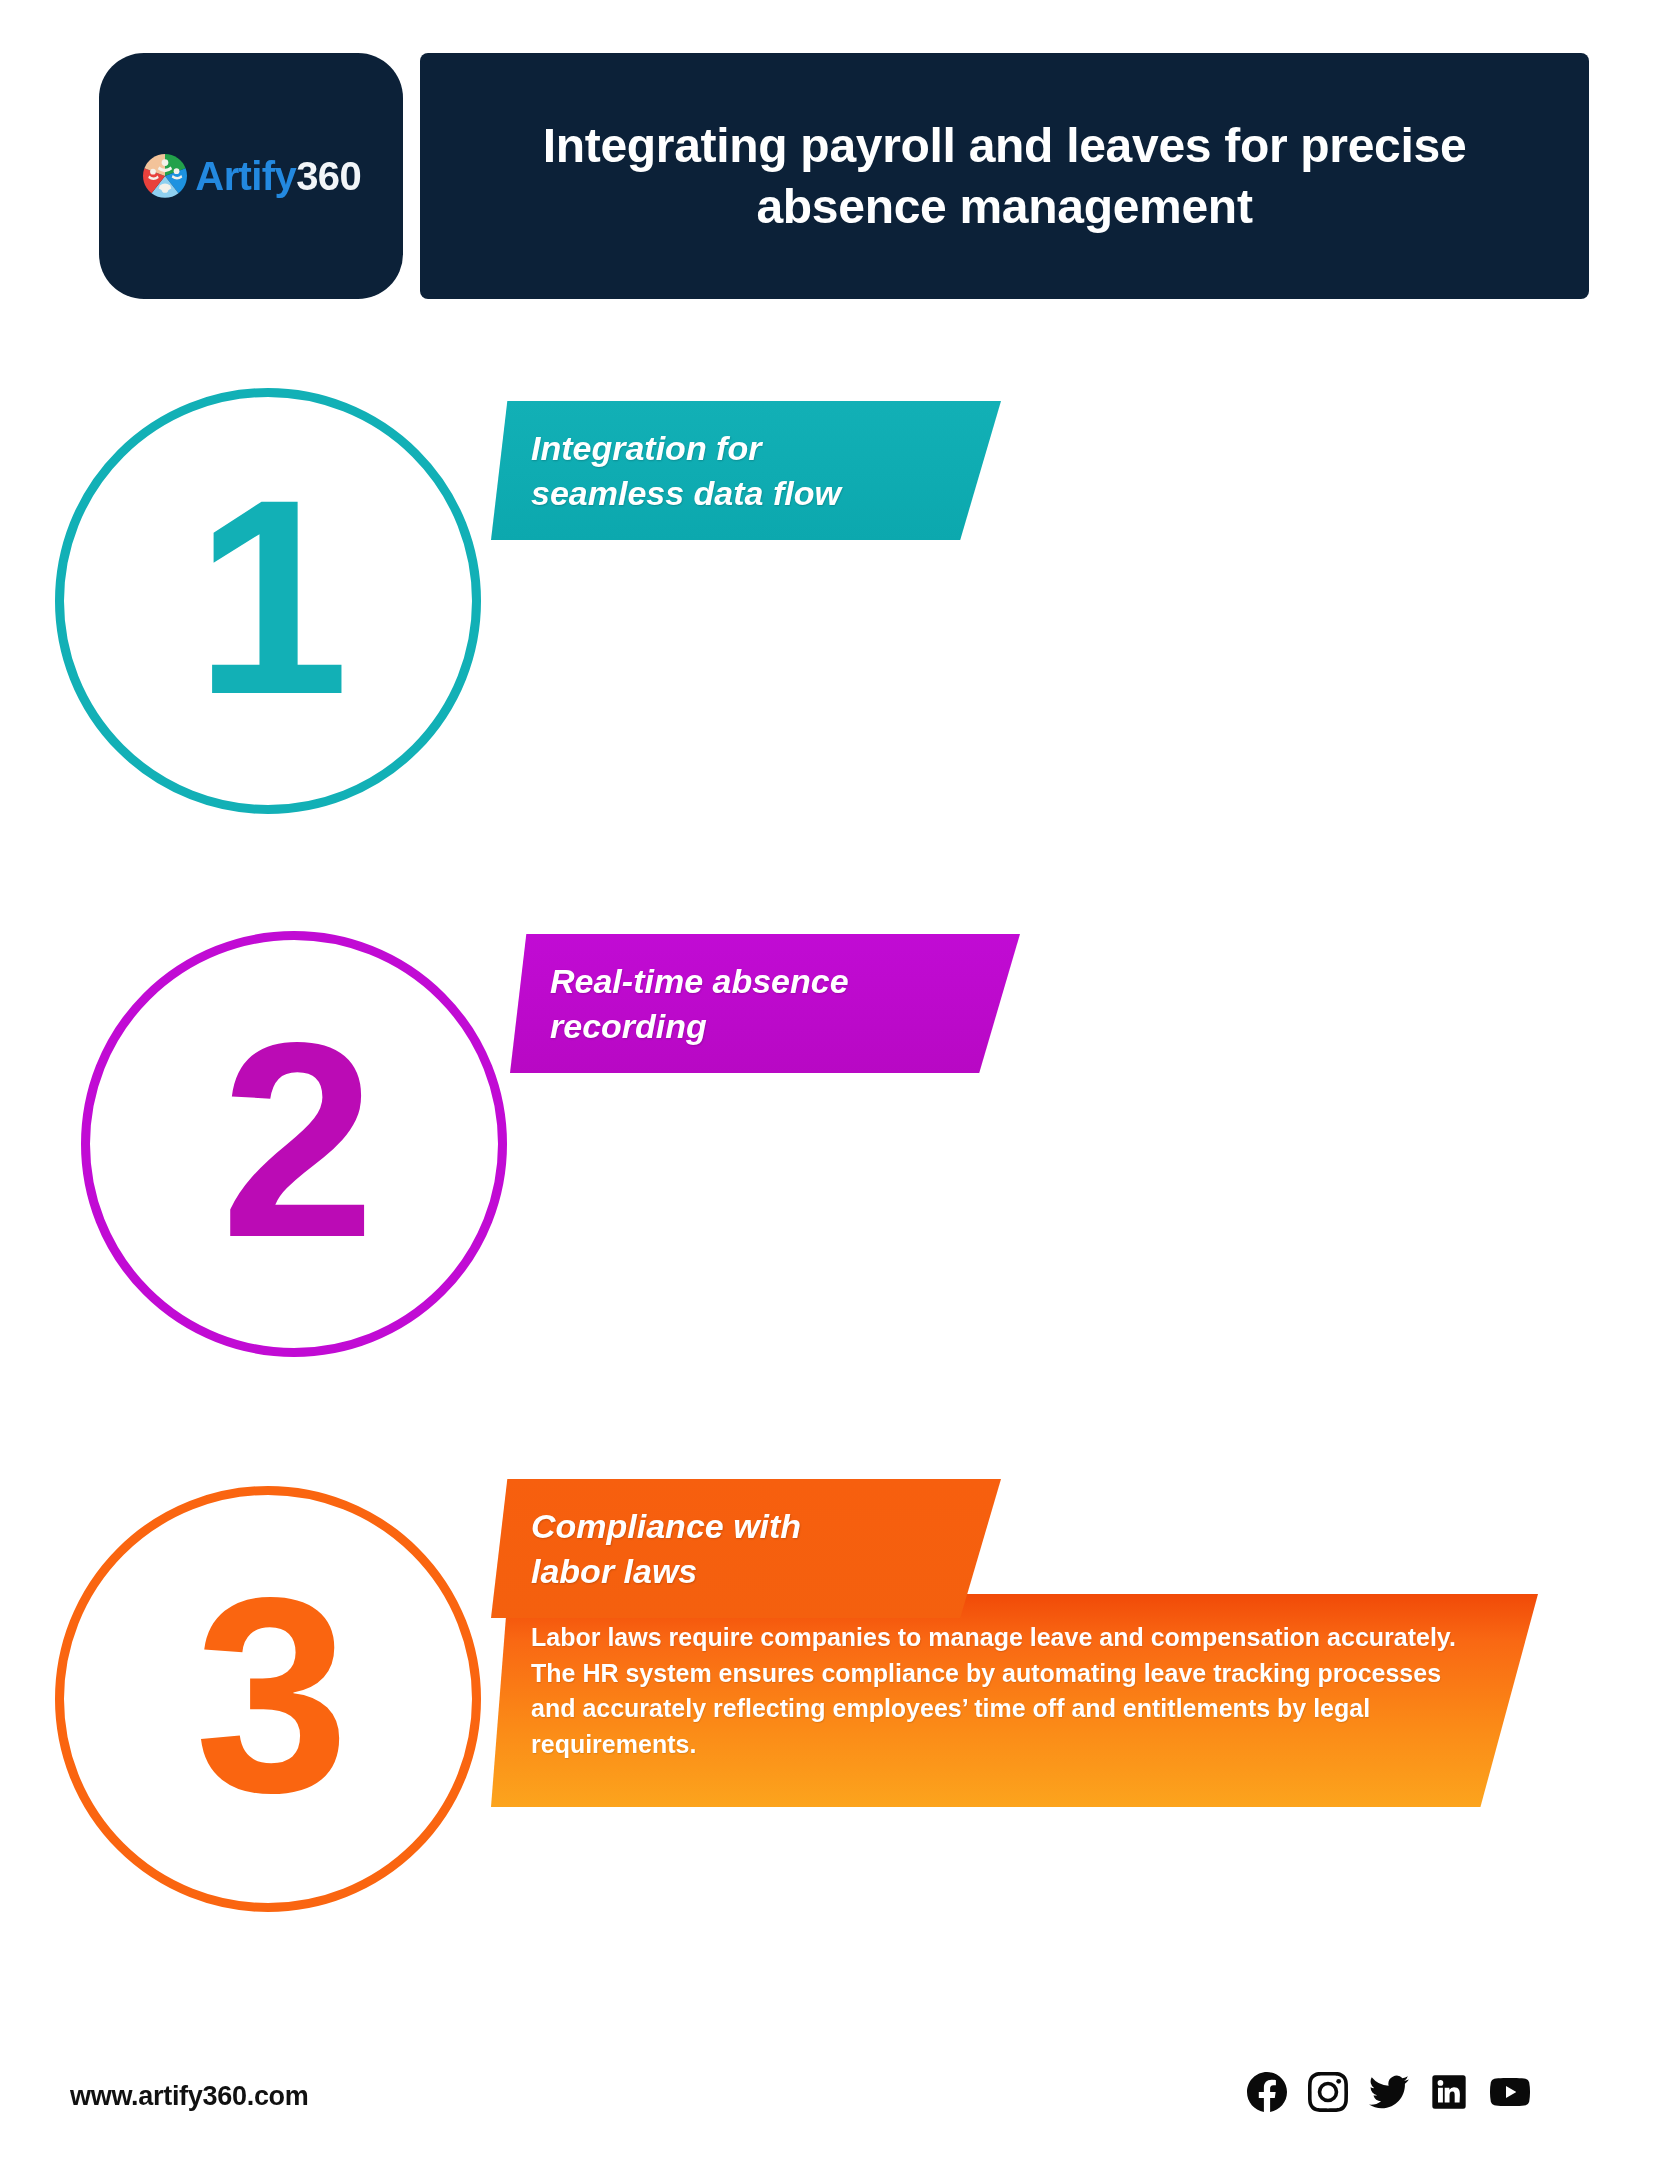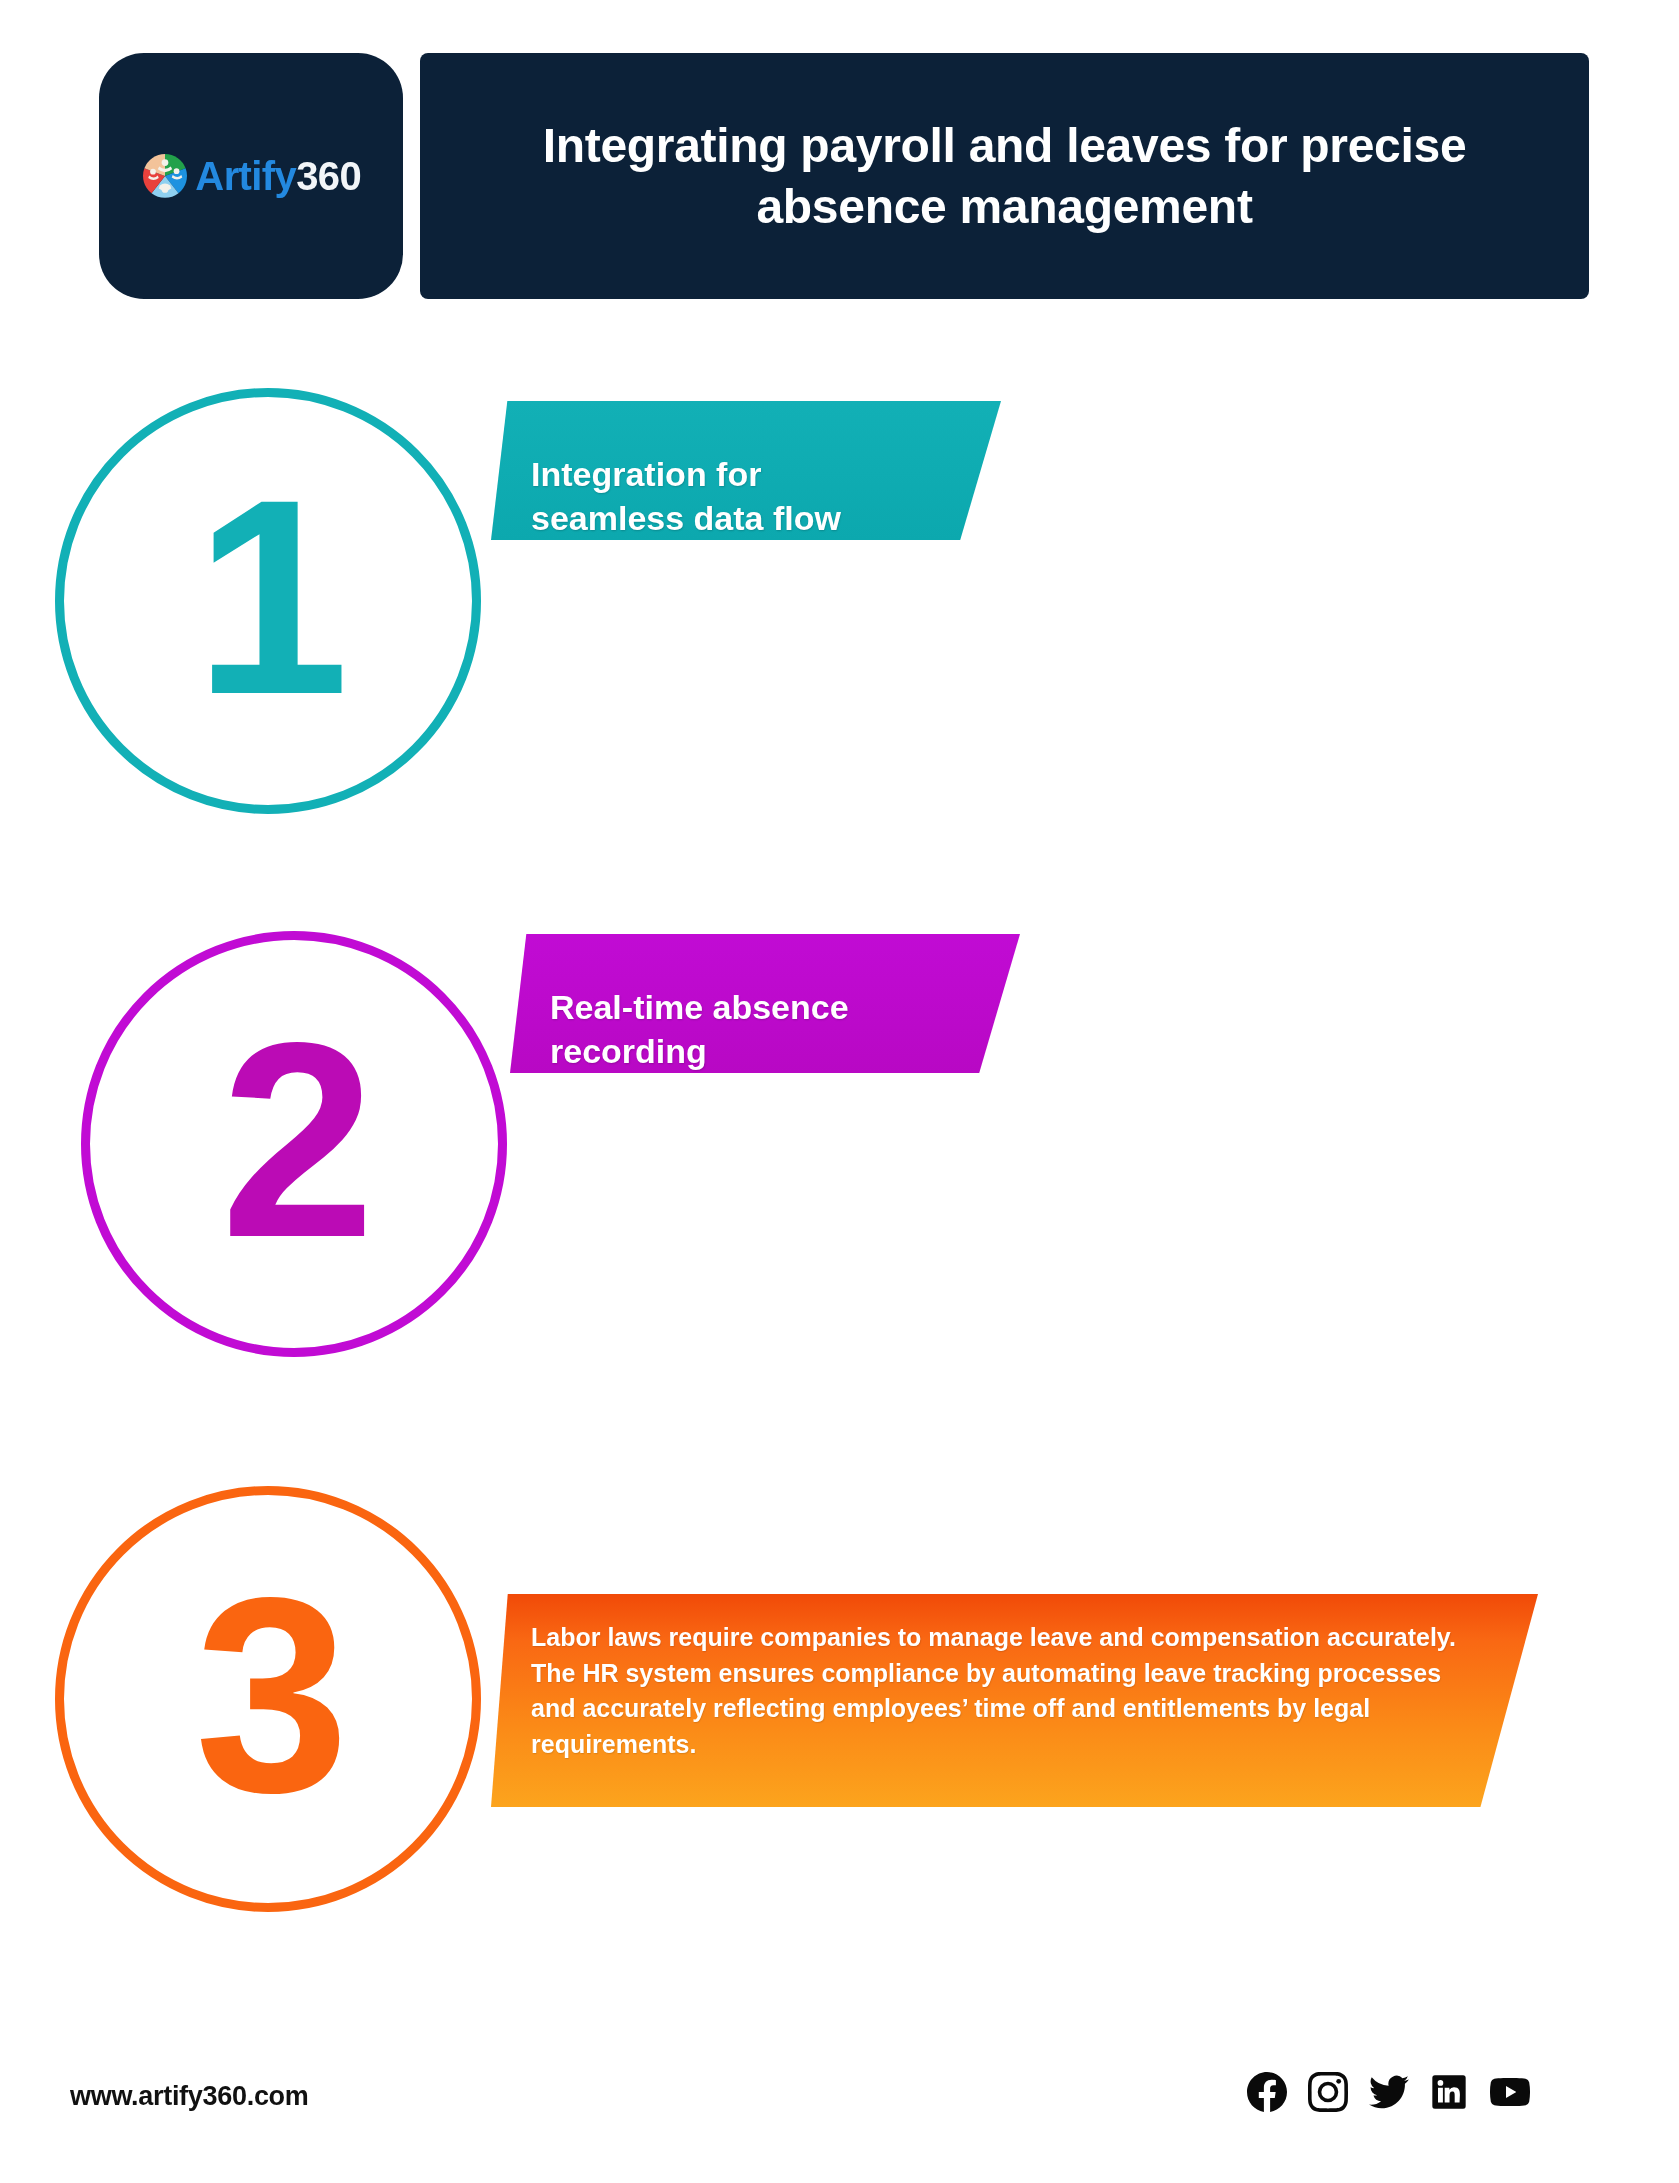--- a/index.html
+++ b/index.html
@@ -43,23 +43,24 @@
   .card { position:absolute; left:0; width:1680px; }
   .card-1 { top:388px;  height:478px; }
   .card-2 { top:918px; height:478px; }
   .card-3 { top:1447px; height:510px; }
 
   
   .banner {
     position:absolute; left:491px; top:0;
     width:504px; height:139px;
     clip-path: polygon(3.2% 0%, 100% 0%, 92% 100%, 0% 100%);
-    display:flex; flex-direction:column; justify-content:flex-end;
+    display:flex; flex-direction:column; justify-content:center;
     padding-left:40px; padding-right:26px;
     filter: drop-shadow(5.2px 5.2px 6.5px rgba(0,0,0,0.22));
+    font-style: italic;
   }
   .card-1 .banner { left:491px; top:13px;  width:510px; }
   .card-2 .banner { left:510px; top:16px;  width:510px; }
   .card-3 .banner { left:491px; top:32px;  width:510px; }
 
   .banner-title {
     color:#ffffff; font-size:34px; font-weight:bold; line-height:1.30;
     text-shadow:0.6px 1.3px 1.9px rgba(0,0,0,0.18);
   }
 
@@ -180,20 +181,23 @@
   </div>
   <div class="num-circle">
     <span class="num">2</span>
   </div>
 </div>
 
 <div class="card card-3 c3">
   <div class="body-panel">
     <div class="body-text">Labor laws require companies to manage leave and compensation accurately. The HR system ensures compliance by automating leave tracking processes and accurately reflecting employees’ time off and entitlements by legal requirements.</div>
   </div>
+  <div class="banner">
+    <div class="banner-title">Compliance with<br> labor laws</div>
+  </div>
   <div class="num-circle">
     <span class="num">3</span>
   </div>
 </div>
 
 <div class="footer">
   <div class="site-url">www.artify360.com</div>
   <div class="social-row">
 
     <a class="social-icon">

